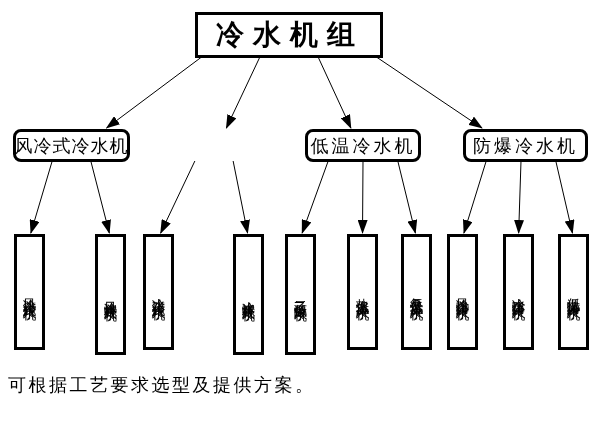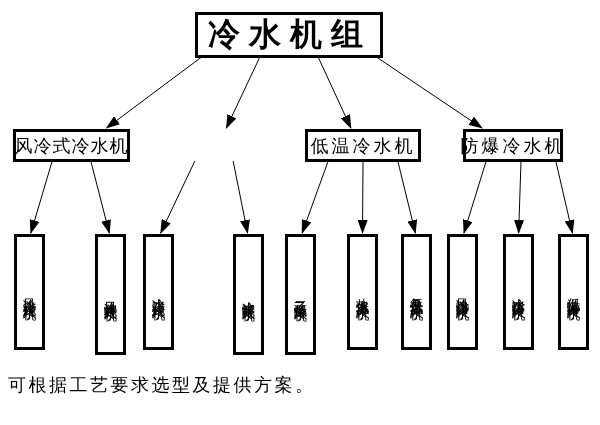--- a/index.html
+++ b/index.html
@@ -8,28 +8,28 @@
     color:#000;font-family:"Liberation Serif",serif;overflow:hidden;
   }
   .node{
     position:absolute;box-sizing:border-box;background:#fff;
     border:3px solid #000;display:flex;align-items:center;justify-content:center;
     white-space:nowrap;
   }
   
   #node-root{
     left:195px;top:12px;width:188px;height:46px;
-    font-size:32px;font-weight:bold;letter-spacing:9px;padding-left:2px;
+    font-size:28px;font-weight:bold;letter-spacing:9px;padding-left:2px;
   }
   
-  .lvl2{top:129px;height:33px;font-size:18px;letter-spacing:1px;}
+  .lvl2{top:129px;height:33px;font-size:18px;letter-spacing:1px;border-radius:8px;}
   #node-n1{left:13px;width:117px;}
   #node-n2{left:156px;width:116px;}
   #node-n3{left:305px;width:116px;letter-spacing:3px;}
-  #node-n4{left:463px;width:100px;letter-spacing:3px;}
+  #node-n4{left:463px;width:125px;letter-spacing:3px;}
   
   .leaf{
     top:234px;width:31px;height:116px;display:block;
     writing-mode:vertical-rl;text-orientation:upright;
     font-size:13.5px;letter-spacing:1.5px;line-height:25px;
     text-align:center;
   }
   .leaf.tall{height:121px;font-size:13px;letter-spacing:1px;}
   #node-l1{left:14px;}
   #node-l2{left:95px;}

